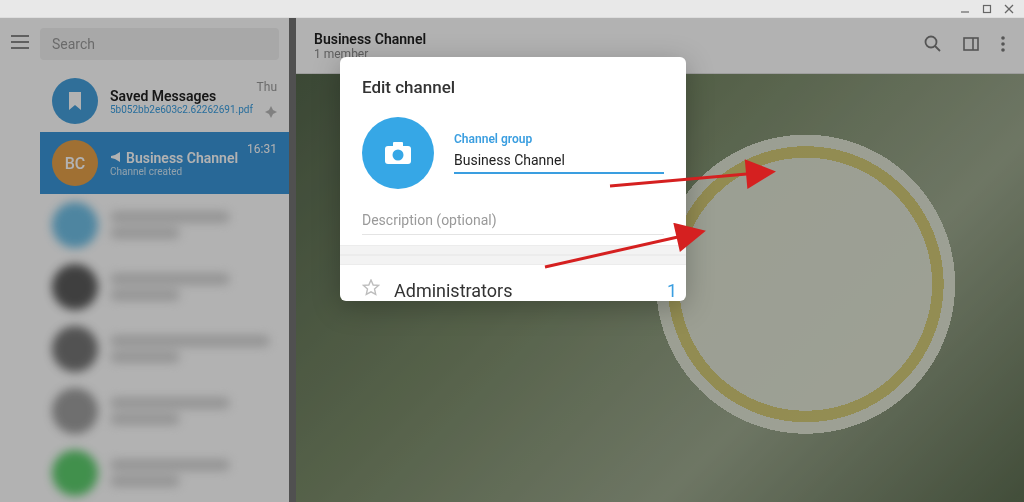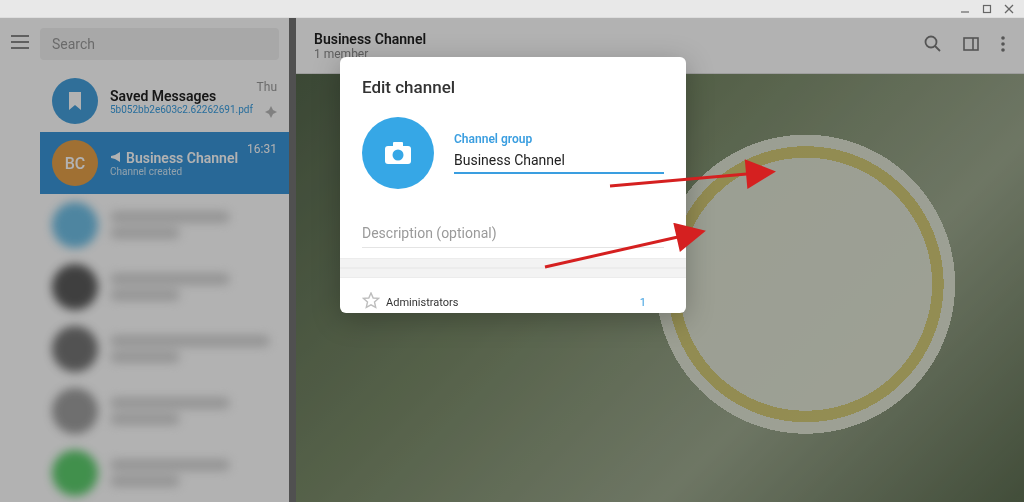--- a/index.html
+++ b/index.html
@@ -43,29 +43,29 @@
   .hdr-icons{display:flex;gap:20px;color:#7a7a7a;}
   
   .modal{position:absolute;left:340px;top:57px;width:346px;background:#fff;border-radius:6px;box-shadow:0 6px 28px rgba(0,0,0,.25);padding:0;}
   .modal-pad{padding:20px 22px 10px 22px;}
   .modal-title{font-size:17px;font-weight:500;color:#333;margin-bottom:20px;}
   .name-row{display:flex;gap:20px;align-items:center;}
   .photo-btn{width:72px;height:72px;border-radius:50%;background:#36a7e6;display:flex;align-items:center;justify-content:center;color:#fff;flex-shrink:0;}
   .field{flex:1;}
   .field-label{font-size:12px;font-weight:600;color:#3a9ee0;margin-bottom:2px;}
   .text-input{width:100%;border:none;border-bottom:2px solid #3a9ee0;font-size:14px;padding:4px 0;outline:none;font-family:inherit;color:#222;}
-  .desc-area{margin-top:36px;}
+  .desc-area{margin-top:23px;}
   .desc-label{font-size:14px;color:#9a9a9a;border-bottom:1px solid #e4e4e4;padding-bottom:6px;}
   .sep{height:10px;background:#f3f3f3;border-top:1px solid #ececec;border-bottom:1px solid #ececec;}
   .rows{padding:6px 22px;}
   .row{display:flex;justify-content:space-between;align-items:center;height:42px;font-size:14px;color:#333;}
   .row .val{color:#3a9ee0;}
   .toggle{width:34px;height:16px;border-radius:10px;background:#d9d9d9;position:relative;}
   .toggle::after{content:"";position:absolute;left:0;top:-2px;width:20px;height:20px;border-radius:50%;background:#fff;border:1px solid #ccc;}
-  .admin-row{display:flex;align-items:center;gap:6px;padding:14px 40px 0 22px;font-size:11px;color:#333;}
+  .admin-row{display:flex;align-items:center;gap:14px;padding:14px 9px 0 22px;font-size:18px;color:#333;}
   .star{color:#bdbdbd;}
   .admin-count{margin-left:auto;color:#3a9ee0;}
   
   .dim{position:absolute;inset:0;background:rgba(0,0,0,.30);}
   
   .arrows{position:absolute;pointer-events:none;}
 </style>
 </head>
 <body>
 

